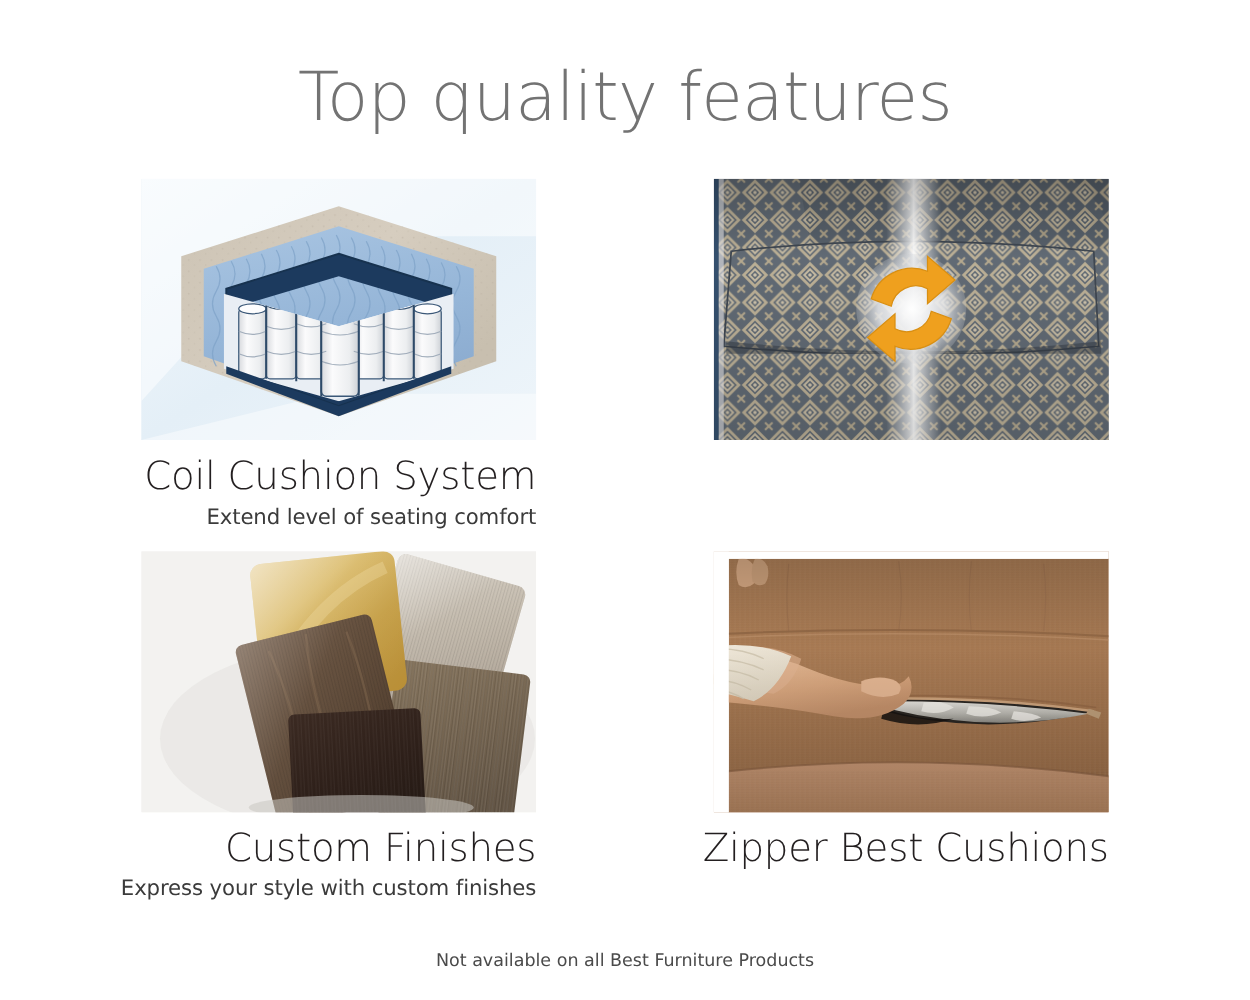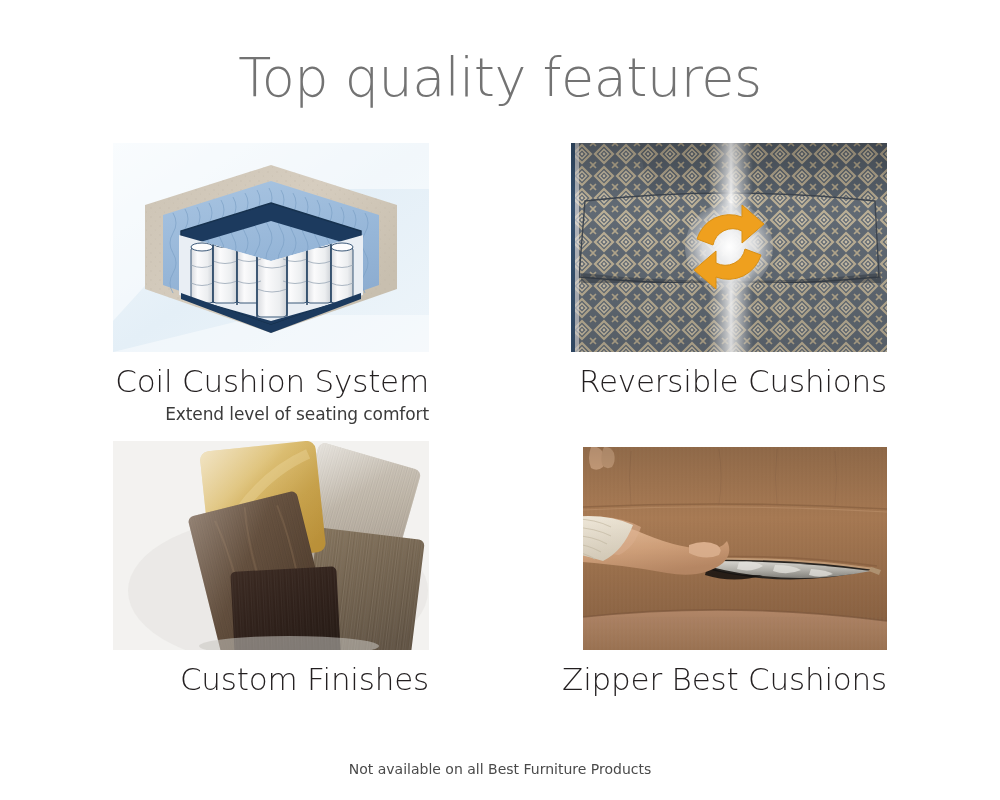--- a/index.html
+++ b/index.html
@@ -320,21 +320,20 @@
                        a34 34 0 0 1 45 -22
                        l0 -12 l22 19 l-22 19 l0 -12
                        a20 20 0 0 0 -29 14 z" fill="#efa01e" stroke="#d98f12" stroke-width="1"></path>
               <path d="M190 112
                        a34 34 0 0 1 -45 22
                        l0 12 l-22 -19 l22 -19 l0 12
                        a20 20 0 0 0 29 -14 z" fill="#efa01e" stroke="#d98f12" stroke-width="1"></path>
             </g>
           </svg>
         </div>
-        <div class="feature-title">Reversible Cushions</div>
       </div>
     </div>
 
     <div class="feature-row row-2">
 
       <div class="feature-card">
         <div class="feature-media">
           <div class="wood-photo"></div>
           <svg class="wood-svg" viewBox="0 0 316 209" preserveAspectRatio="none">
             <defs>
@@ -410,20 +409,21 @@
 
             <g transform="rotate(-3 174 180)">
               <rect x="120" y="128" width="106" height="110" rx="5" fill="url(#espG)"></rect>
               <rect x="120" y="128" width="106" height="110" rx="5" fill="url(#grainV2)" opacity="0.6"></rect>
             </g>
 
             <ellipse cx="176" cy="205" rx="90" ry="10" fill="#c9c6c1" opacity="0.55"></ellipse>
           </svg>
         </div>
         <div class="feature-title">Custom Finishes</div>
+        <div class="feature-subtitle">Express your style with custom finishes</div>
       </div>
 
       <div class="feature-card">
         <div class="feature-media">
           <div class="zip-photo"></div>
           <svg class="zip-svg" viewBox="0 0 316 209" preserveAspectRatio="none">
             <defs>
               <linearGradient id="uphG" x1="0" y1="0" x2="0.2" y2="1">
                 <stop offset="0%" stop-color="#b28259"></stop>
                 <stop offset="45%" stop-color="#a87a53"></stop>

